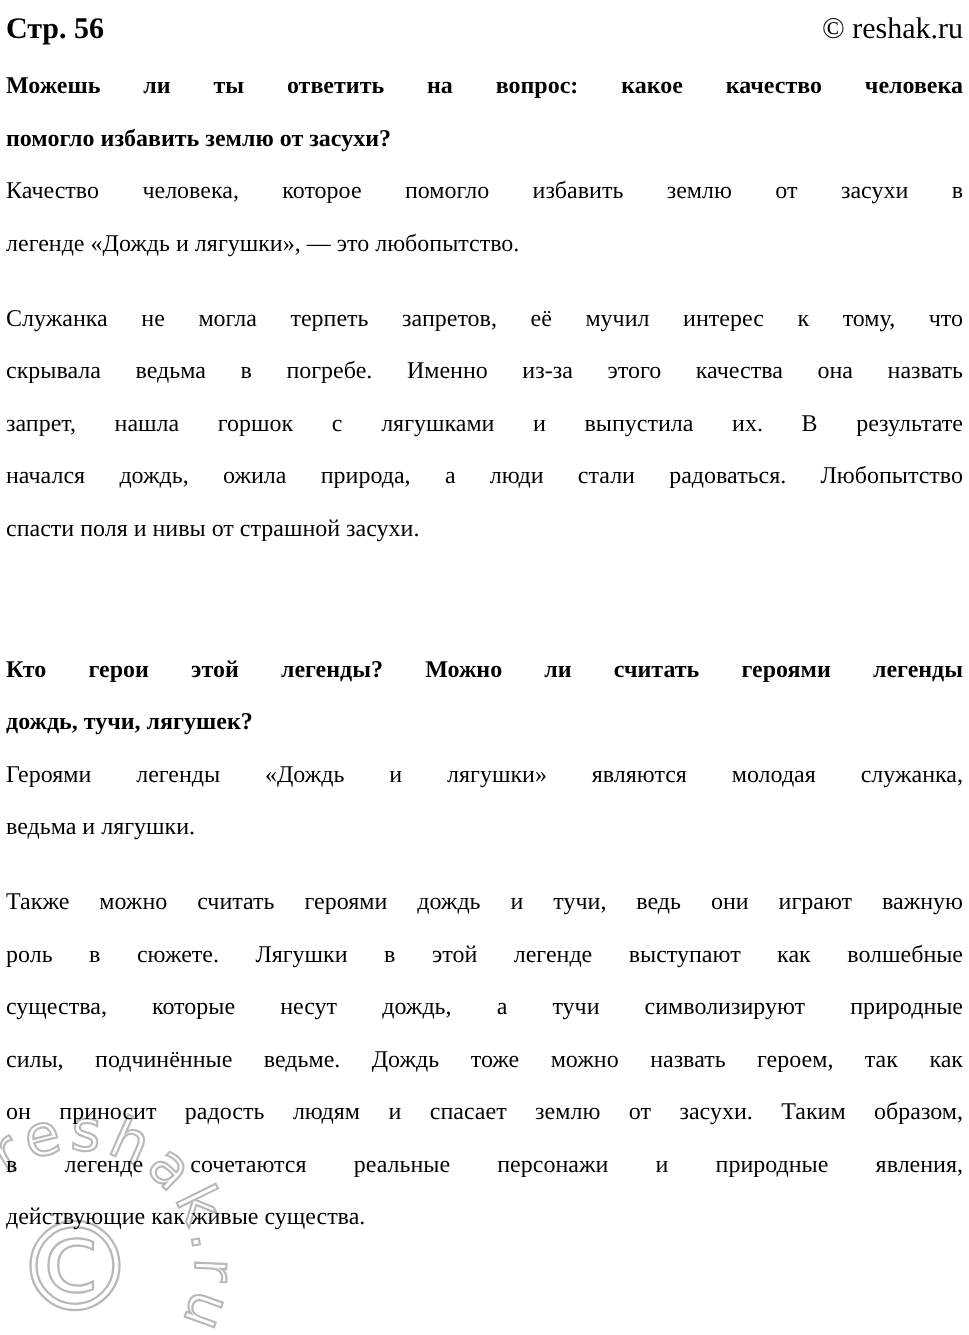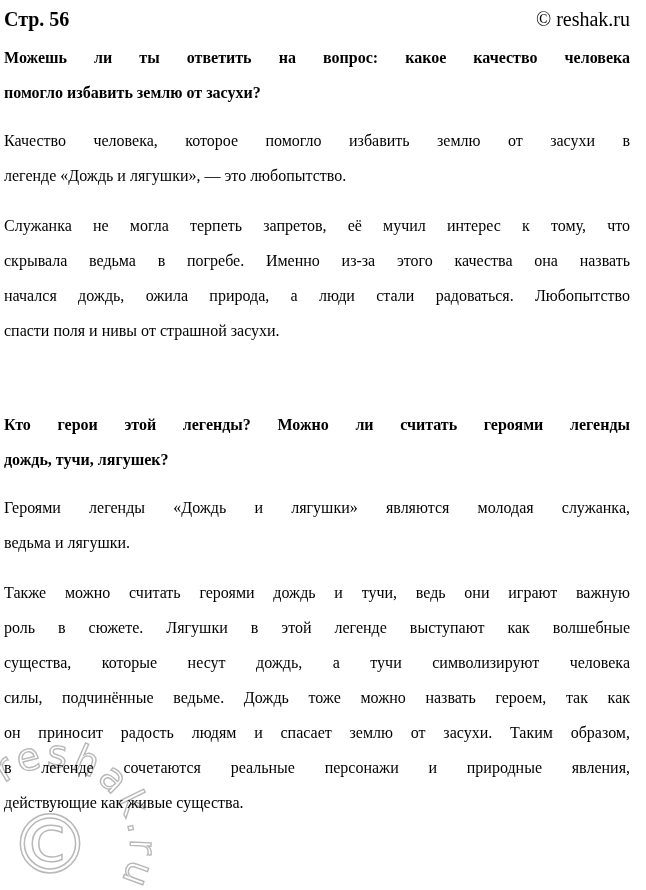--- a/index.html
+++ b/index.html
@@ -27,21 +27,21 @@
     top: 0;
     z-index: 0;
     pointer-events: none;
   }
   .watermark text {
     font-family: "DejaVu Sans", sans-serif;
   }
   .content {
     position: relative;
     z-index: 1;
-    padding: 6px 16px 0 4px;
+    padding: 6px 4px 0 4px;
   }
   .doc-header {
     display: flex;
     justify-content: space-between;
     align-items: flex-start;
     font-size: 20px;
     line-height: 27px;
     height: 27px;
   }
   .page-label { font-weight: bold; }
@@ -49,21 +49,21 @@
   .block {
     font-size: 16px;
     line-height: 35px;
   }
   .block-heading {
     font-weight: bold;
     margin-top: 59px;
   }
   .block-heading.first { margin-top: 7px; }
   .block-paragraph { margin-top: 15px; }
-  .block-heading + .block-paragraph { margin-top: 13px; }
+  .block-heading + .block-paragraph { margin-top: 0; }
   .line {
     text-align: justify;
     text-align-last: justify;
   }
   .line.last {
     text-align-last: left;
   }
 </style>
 </head>
 <body>
@@ -92,35 +92,36 @@
           <div class="line">Можешь ли ты ответить на вопрос: какое качество человека</div>
           <div class="line last">помогло избавить землю от засухи?</div>
         </div>
         <div class="block block-paragraph">
           <div class="line">Качество человека, которое помогло избавить землю от засухи в</div>
           <div class="line last">легенде «Дождь и лягушки», — это любопытство.</div>
         </div>
         <div class="block block-paragraph">
           <div class="line">Служанка не могла терпеть запретов, её мучил интерес к тому, что</div>
           <div class="line">скрывала ведьма в погребе. Именно из-за этого качества она назвать</div>
+          <div class="line">запрет, нашла горшок с лягушками и выпустила их. В результате</div>
           <div class="line">начался дождь, ожила природа, а люди стали радоваться. Любопытство</div>
           <div class="line last">спасти поля и нивы от страшной засухи.</div>
         </div>
         <div class="block block-heading">
           <div class="line">Кто герои этой легенды? Можно ли считать героями легенды</div>
           <div class="line last">дождь, тучи, лягушек?</div>
         </div>
         <div class="block block-paragraph">
           <div class="line">Героями легенды «Дождь и лягушки» являются молодая служанка,</div>
           <div class="line last">ведьма и лягушки.</div>
         </div>
         <div class="block block-paragraph">
           <div class="line">Также можно считать героями дождь и тучи, ведь они играют важную</div>
           <div class="line">роль в сюжете. Лягушки в этой легенде выступают как волшебные</div>
-          <div class="line">существа, которые несут дождь, а тучи символизируют человека</div>
+          <div class="line">существа, которые несут дождь, а тучи символизируют природные</div>
           <div class="line">силы, подчинённые ведьме. Дождь тоже можно назвать героем, так как</div>
           <div class="line">он приносит радость людям и спасает землю от засухи. Таким образом,</div>
           <div class="line">в легенде сочетаются реальные персонажи и природные явления,</div>
           <div class="line last">действующие как живые существа.</div>
         </div>
       </div>
 
   </div>
 </div>
 

